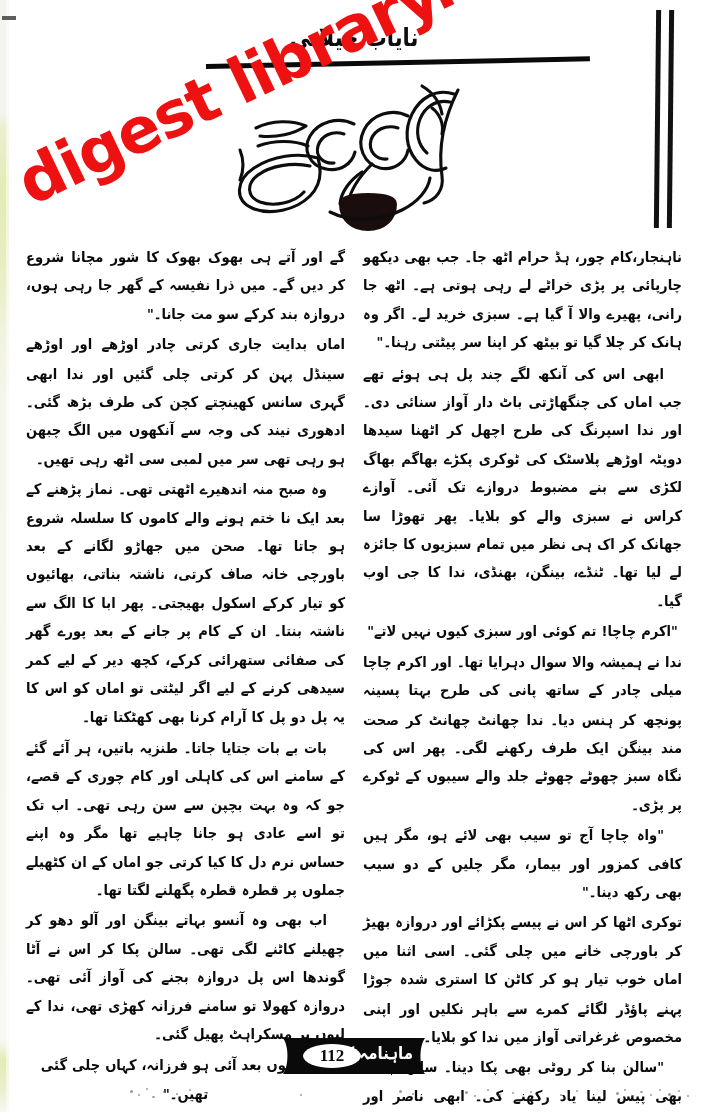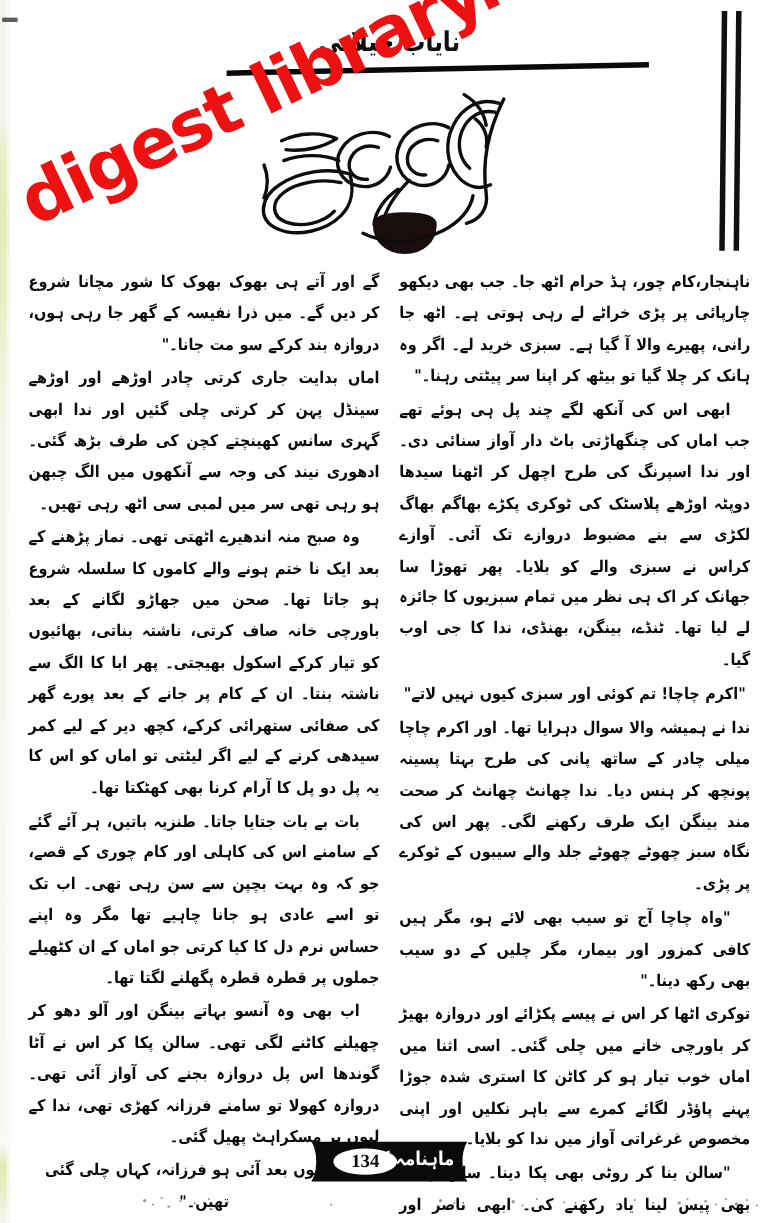--- a/index.html
+++ b/index.html
@@ -279,21 +279,21 @@
       <p class="dialog">"بڑے دنوں بعد آئی ہو فرزانہ، کہاں چلی گئی تھیں۔"</p>
     </div>
   </div>
 
   <div class="footer-badge">
     <svg viewBox="0 0 150 40" xmlns="http://www.w3.org/2000/svg">
       <path d="M4 2 L146 2 C140 10 140 30 146 38 L4 38 C10 30 10 10 4 2Z" fill="#0a0a0a"></path>
     </svg>
     <div class="footer-mag">ماہنامہ کرن</div>
     <div class="footer-oval"></div>
-    <div class="footer-num">134</div>
+    <div class="footer-num">112</div>
   </div>
 
   <div class="speckles">
     <i style="left:130px;top:8px;width:3px;height:3px"></i>
     <i style="left:138px;top:12px;width:2px;height:2px"></i>
     <i style="left:146px;top:6px;width:2px;height:2px"></i>
     <i style="left:152px;top:14px;width:3px;height:2px"></i>
     <i style="left:163px;top:9px;width:2px;height:2px"></i>
     <i style="left:176px;top:11px;width:2px;height:2px"></i>
     <i style="left:189px;top:7px;width:2px;height:2px"></i>

